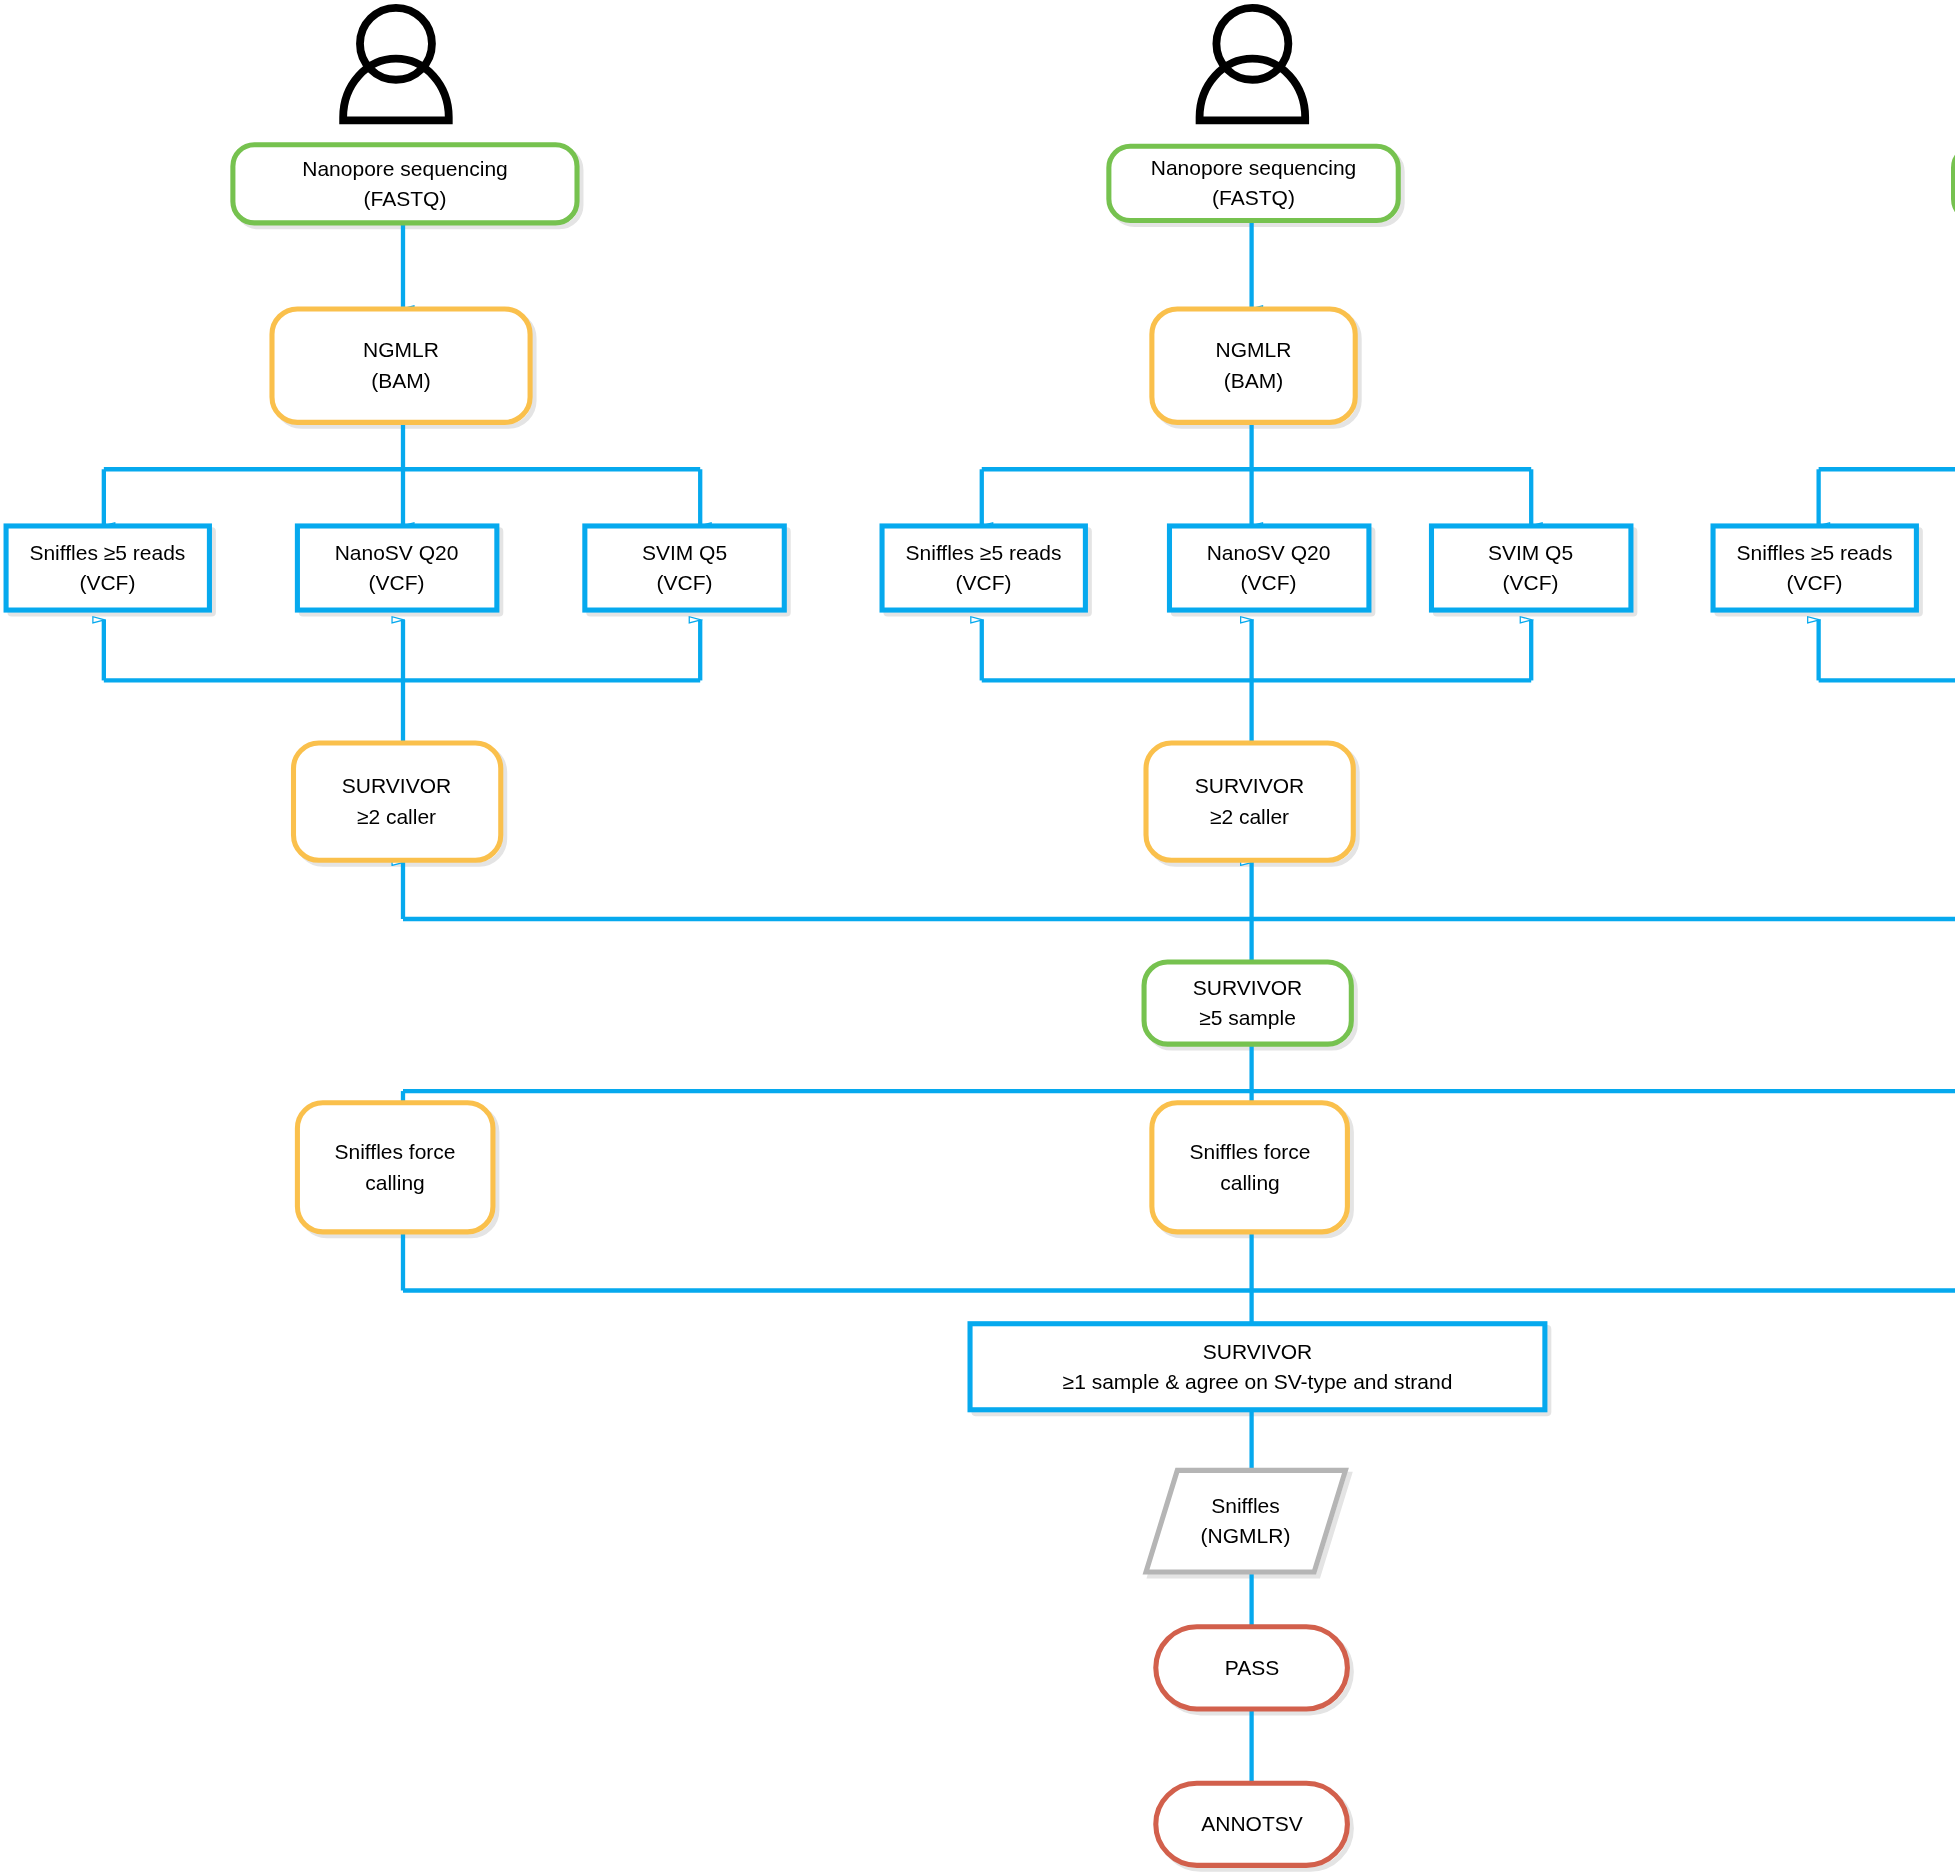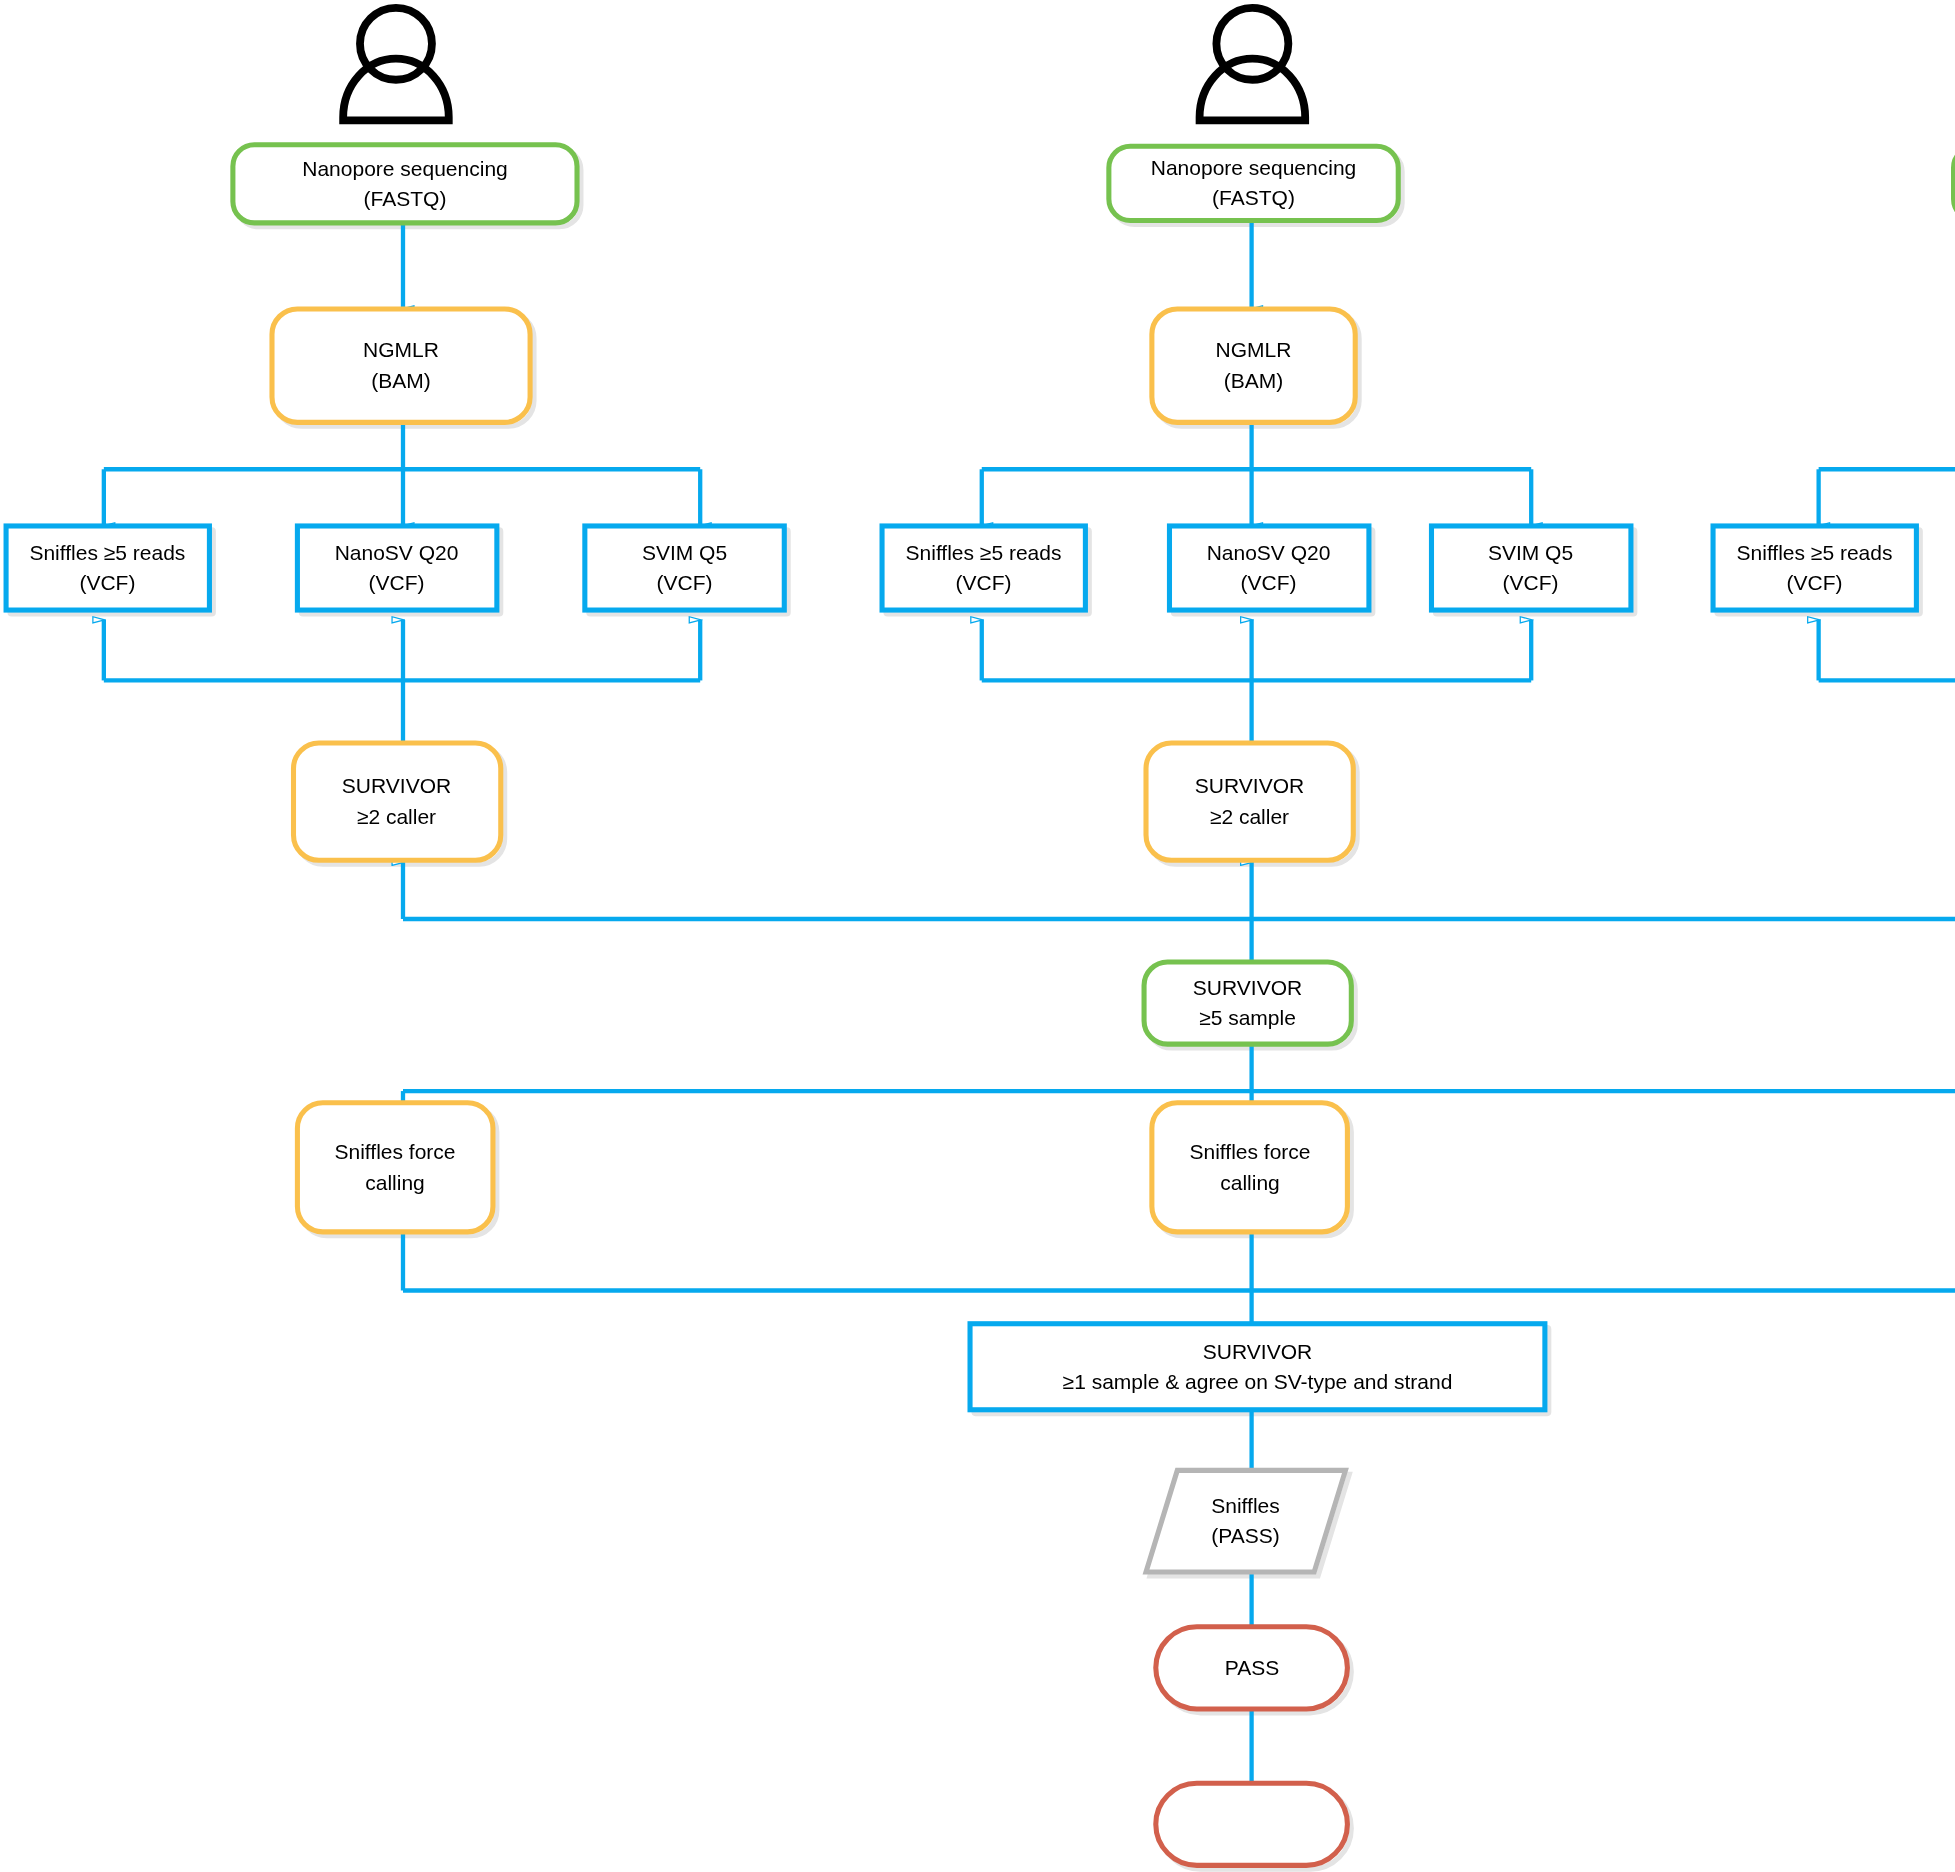--- a/index.html
+++ b/index.html
@@ -292,20 +292,23 @@
   <div class="node-label" style="left:1144px;top:962px;width:207px;height:82px;">
     <span>SURVIVOR</span>
     <span>≥5 sample</span>
   </div>
   <div class="node-label" style="left:970px;top:1324px;width:575px;height:86px;">
     <span>SURVIVOR</span>
     <span>≥1 sample &amp; agree on SV-type and strand</span>
   </div>
   <div class="node-label" style="left:1146px;top:1470px;width:199px;height:102px;">
     <span>Sniffles</span>
-    <span>(PASS)</span>
+    <span>(NGMLR)</span>
   </div>
   <div class="node-label" style="left:1156px;top:1627px;width:192px;height:82px;">
     <span>PASS</span>
   </div>
+  <div class="node-label" style="left:1156px;top:1783px;width:192px;height:82px;">
+    <span>ANNOTSV</span>
+  </div>
 
 </div>
 
 
 </body></html>

